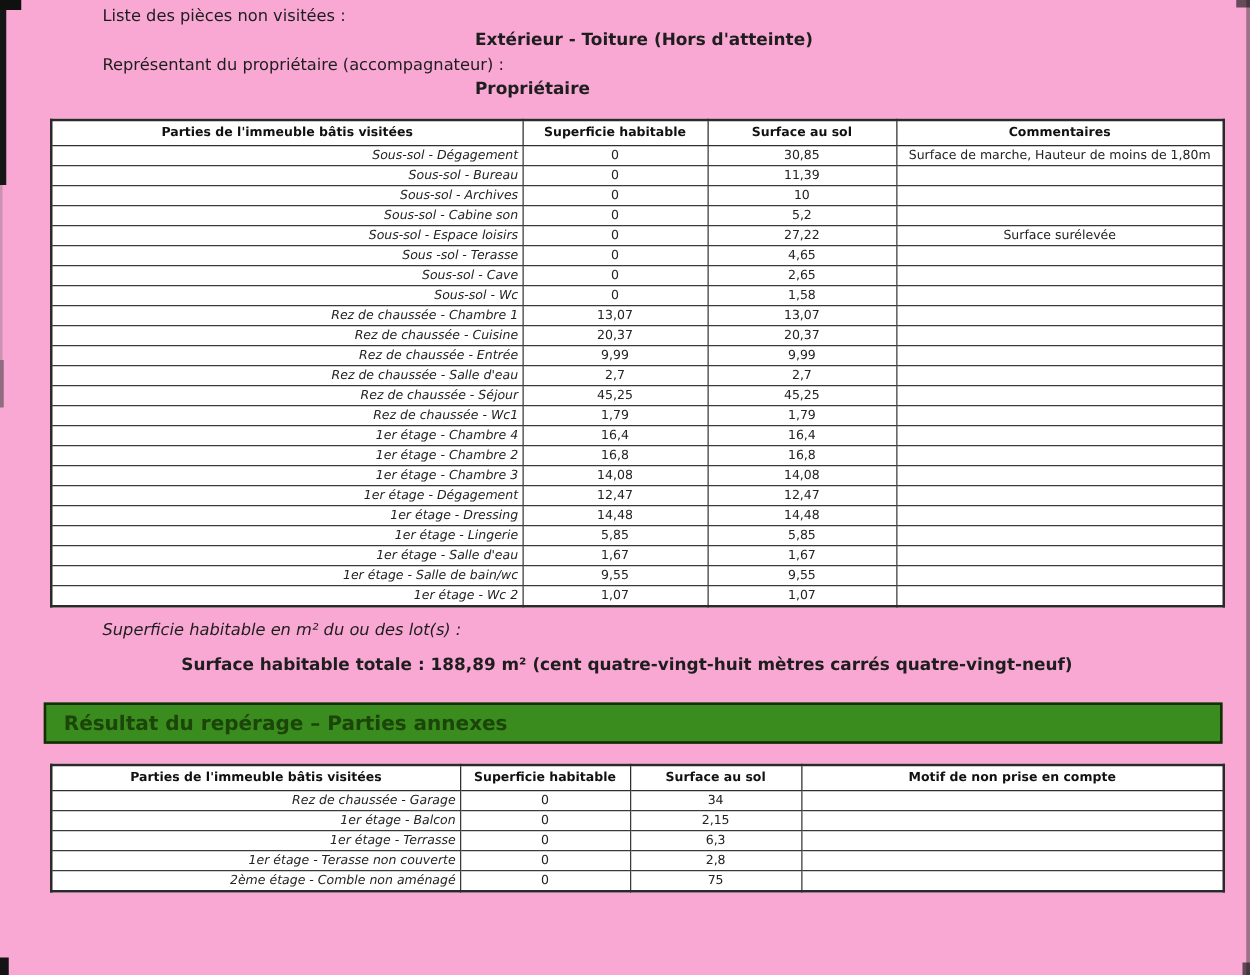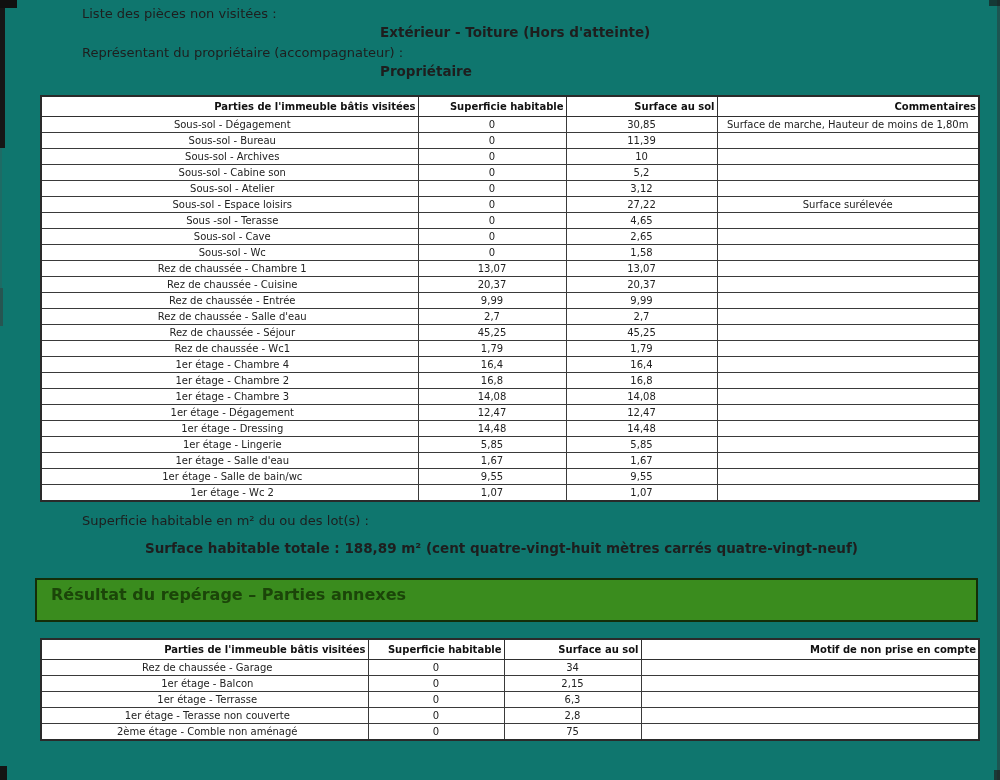--- a/index.html
+++ b/index.html
@@ -1,19 +1,19 @@
 <!DOCTYPE html>
 <html><head>
 <meta charset="utf-8">
 <style>
   html,body{margin:0;padding:0;background:#e8e8e8;}
   .page{
     position:relative;
     width:1000px;height:780px;
-    background:#0f766e;
+    background:#f9a8d4;
     font-family:"DejaVu Sans","Liberation Sans",sans-serif;
     color:#1e1e1e;
     overflow:hidden;
     box-sizing:border-box;
   }
   
   .lbl{font-size:13px;margin:0 0 0 82px;line-height:16px;}
   .lbl.first{padding-top:6px;}
   .lbl.second{margin-top:5px;}
   .val-bold{font-size:13.5px;font-weight:bold;margin:2px 4px 0 380px;line-height:16px;}
@@ -23,43 +23,43 @@
     table-layout:fixed;
     width:938px;
     margin:16px 0 0 40px;
     border:2px solid #2a2a2a;
     background:#ffffff;
   }
   table.rpt th{
     border:1px solid #2f2f2f;
     font-size:10px;
     font-weight:bold;
-    text-align:right;
+    text-align:center;
     padding:4px 2px;
     line-height:11px;
     color:#111;
   }
   table.rpt td{
     border:1px solid #3a3a3a;
     font-size:10px;
     line-height:11px;
     padding:2px 3px;
     text-align:center;
     color:#222;
     overflow:hidden;
   }
-  table.rpt td.c0{text-align:center;padding-left:8px;}
-  
-  .sum-lbl{font-size:13px;margin:11px 0 0 82px;line-height:16px;}
+  table.rpt td.c0{text-align:right;padding-left:8px;font-style:italic;}
+  
+  .sum-lbl{font-size:13px;margin:11px 0 0 82px;line-height:16px;font-style:italic;}
   .sum-total{font-size:13.5px;font-weight:bold;margin:11px 4px 0 145px;line-height:17px;}
   
   .banner{
     box-sizing:border-box;
     margin:21px 0 0 35px;
-    width:943px;height:44px;
+    width:943px;height:33px;
     background:#3a8c1e;
     border:2px solid #142d08;
     color:#1b4509;
     font-size:16px;font-weight:bold;
     line-height:29px;
     padding-left:14px;
   }
   .annex{margin-top:15px;}
   
   .art{position:absolute;pointer-events:none;}
@@ -117,26 +117,20 @@
           <td class="c2">10</td>
           <td class="c3"></td>
         </tr>
         <tr>
           <td class="c0">Sous-sol - Cabine son</td>
           <td class="c1">0</td>
           <td class="c2">5,2</td>
           <td class="c3"></td>
         </tr>
         <tr>
-          <td class="c0">Sous-sol - Atelier</td>
-          <td class="c1">0</td>
-          <td class="c2">3,12</td>
-          <td class="c3"></td>
-        </tr>
-        <tr>
           <td class="c0">Sous-sol - Espace loisirs</td>
           <td class="c1">0</td>
           <td class="c2">27,22</td>
           <td class="c3">Surface surélevée</td>
         </tr>
         <tr>
           <td class="c0">Sous -sol - Terasse</td>
           <td class="c1">0</td>
           <td class="c2">4,65</td>
           <td class="c3"></td>

